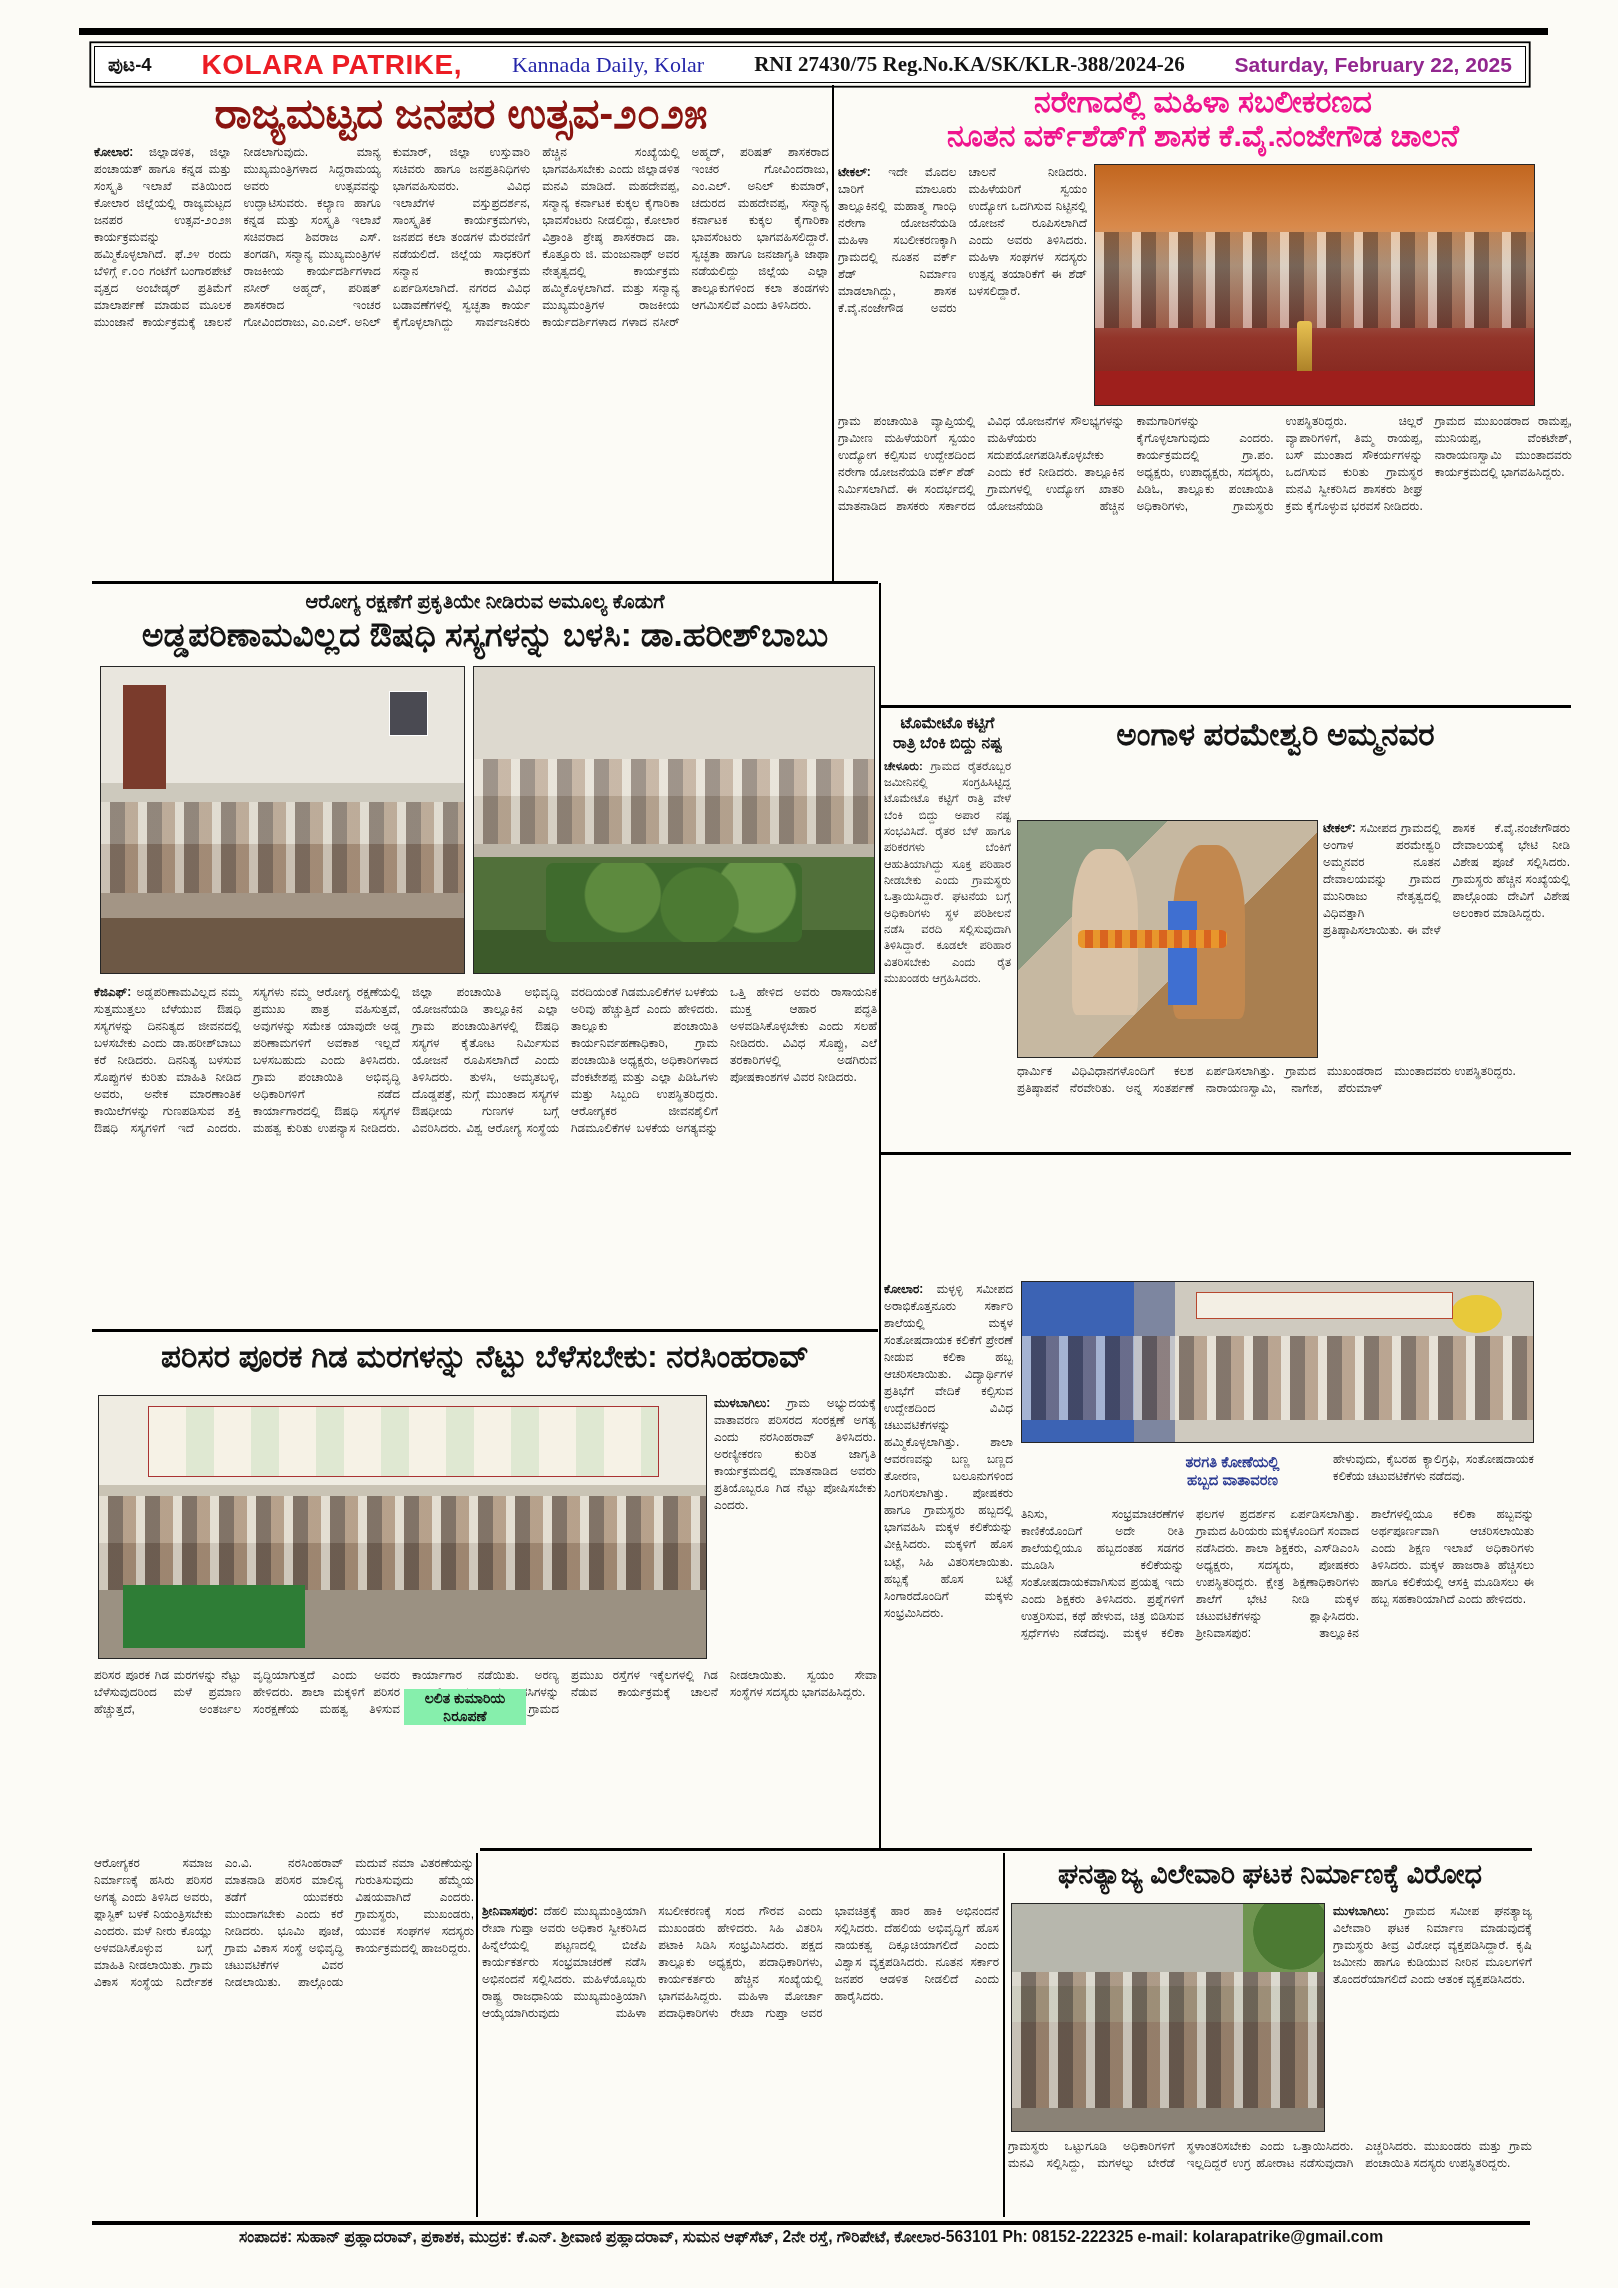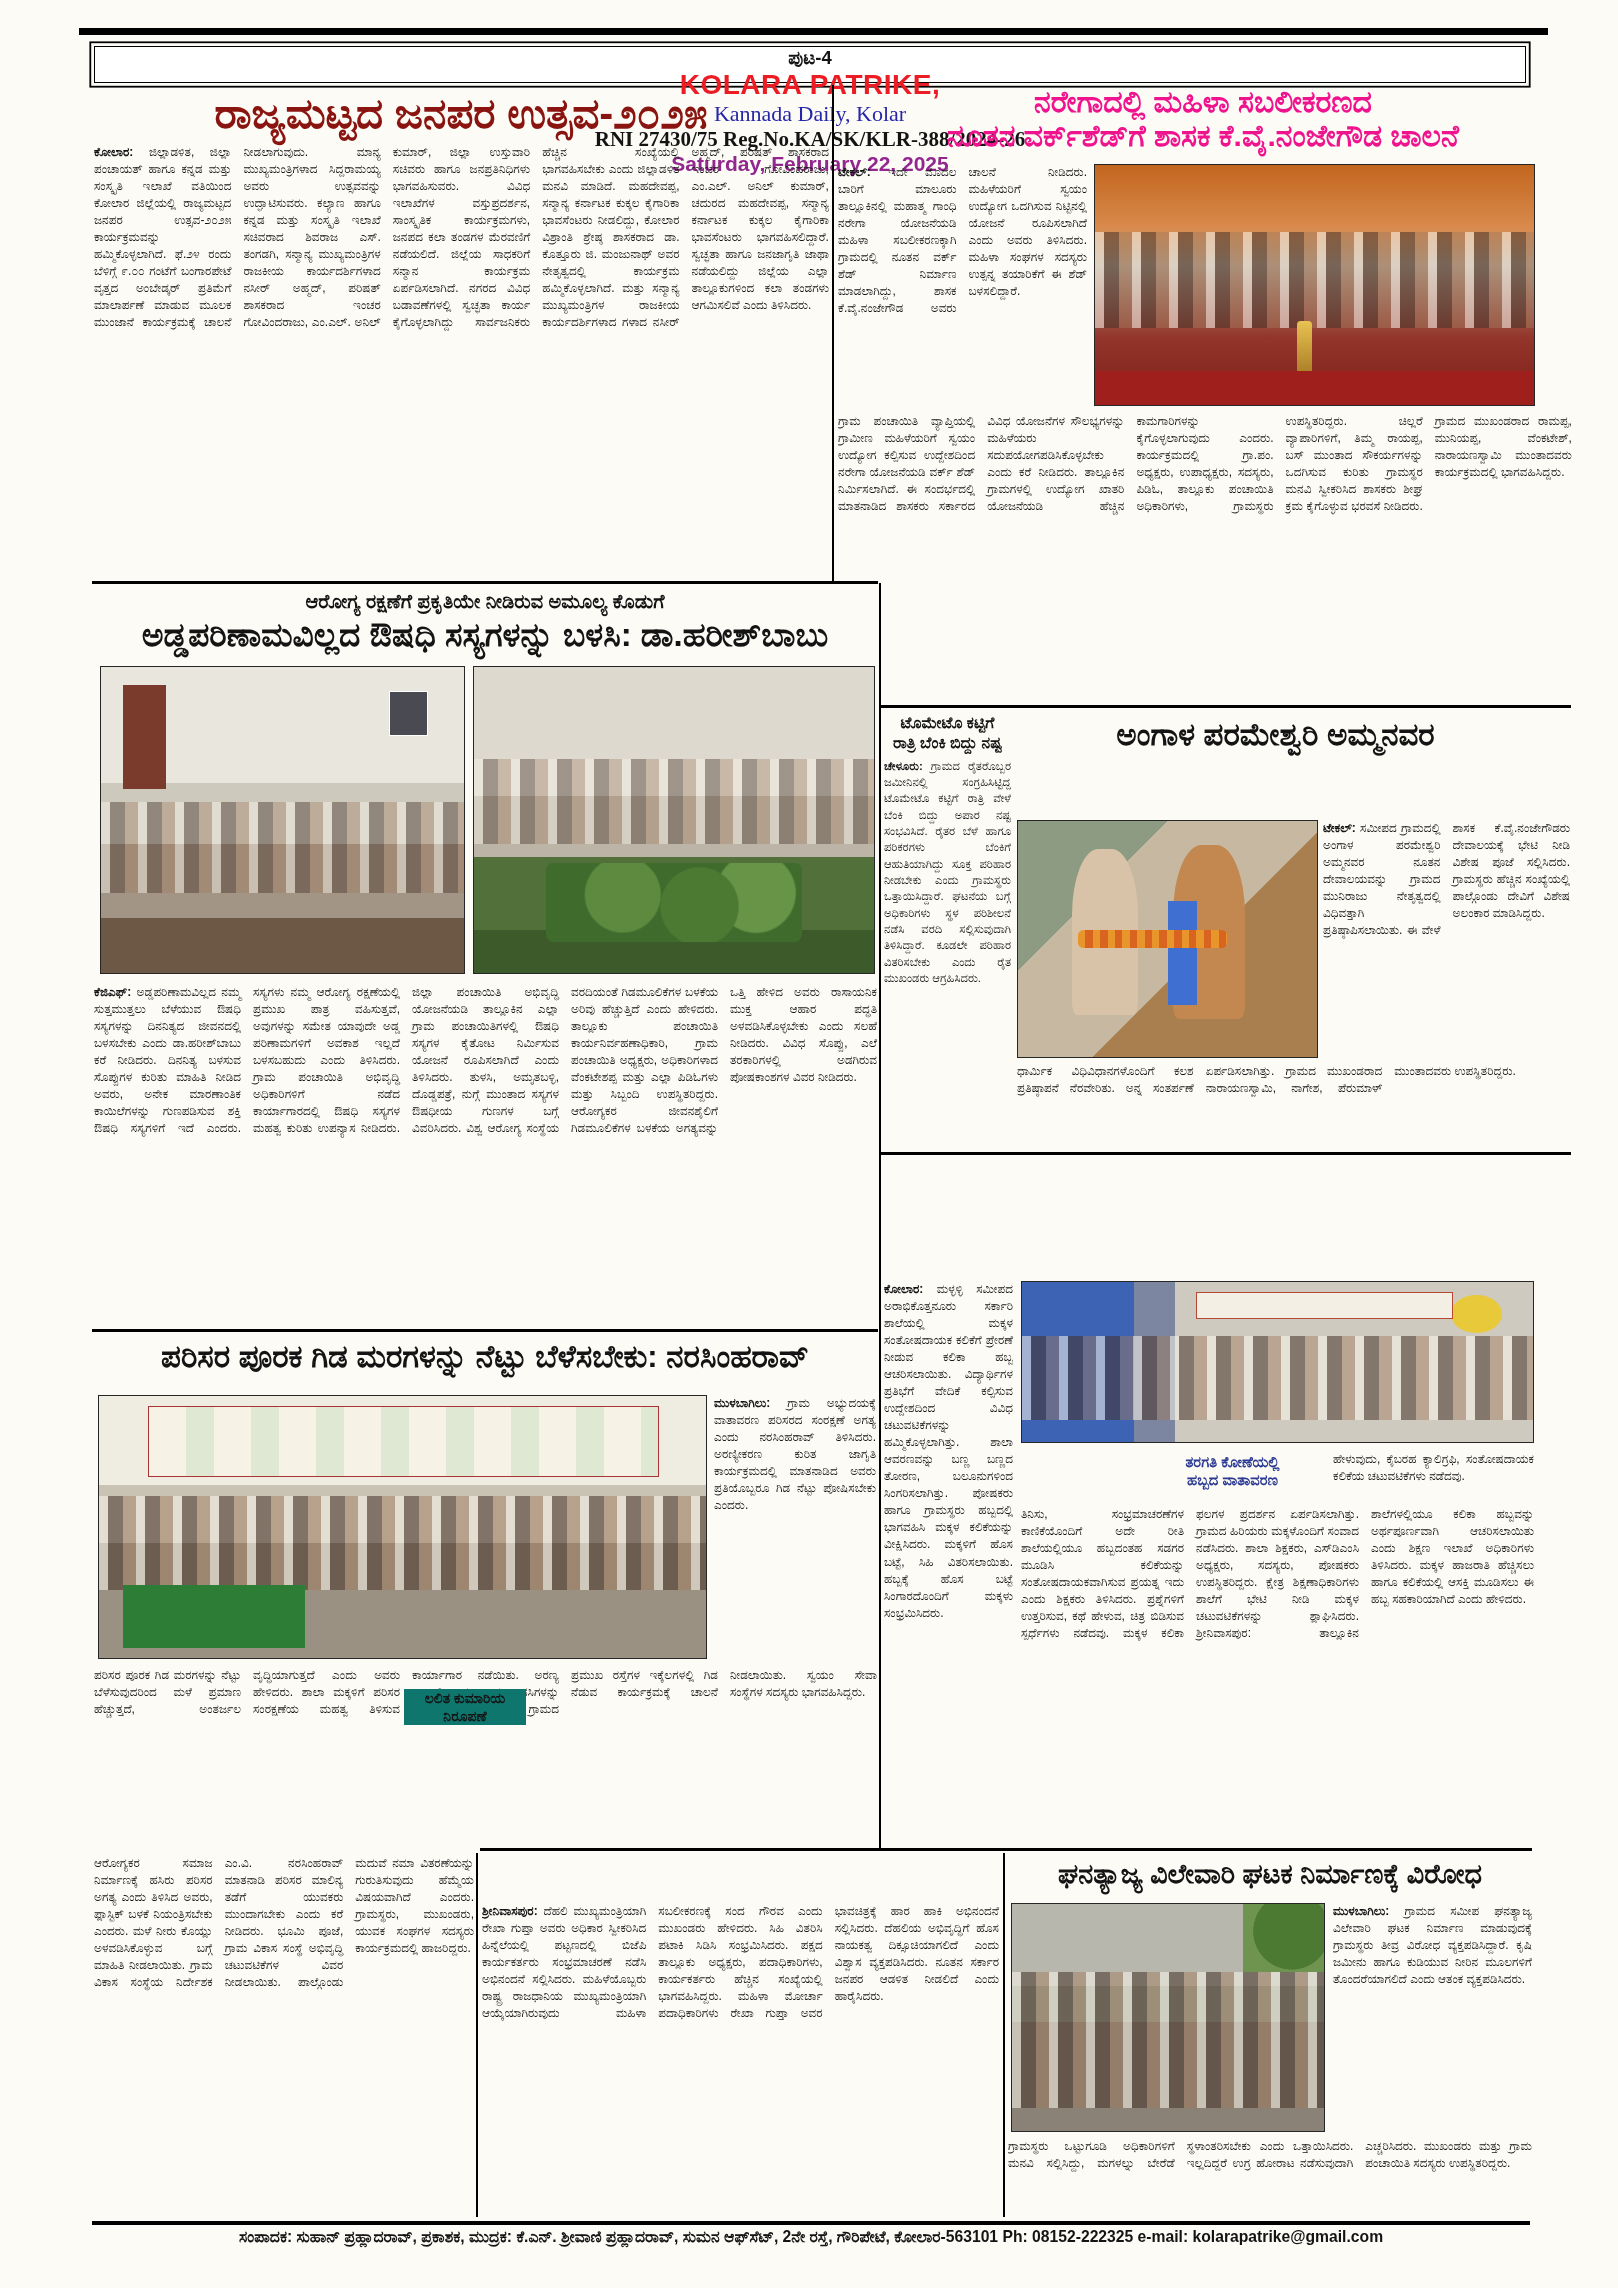--- a/index.html
+++ b/index.html
@@ -8,23 +8,23 @@
   .abs{position:absolute;box-sizing:border-box;}
   .rule{background:#000;}
   .hl{font-weight:bold;text-align:center;line-height:1.12;}
   .body-text{font-size:12px;line-height:1.42;text-align:justify;overflow:hidden;
              column-gap:12px;word-break:break-word;}
   .dl{font-weight:bold;}
   .photo{border:0.9px solid #262626;overflow:hidden;}
   .crowd{position:absolute;left:0;right:0;
          background:repeating-linear-gradient(90deg, rgba(250,245,235,.55) 0 9.2px, rgba(70,50,40,.55) 9.2px 24px, rgba(160,120,90,.45) 24px 37px);}
   .headerbox{border:1.8px solid #000;box-shadow:0 0 0 2.8px #fcfbf6,0 0 0 4.6px #000;
-             display:flex;align-items:center;justify-content:space-between;padding:0 13px;background:#fff;flex-direction:column;}
+             display:flex;align-items:center;justify-content:space-between;padding:0 13px;background:#fff;}
   .cap{font-weight:bold;text-align:center;line-height:1.25;}
-  .subhead{font-weight:bold;text-align:center;background:#0f766e;line-height:1.3;}
+  .subhead{font-weight:bold;text-align:center;background:#86efac;line-height:1.3;}
 </style>
 </head>
 <body>
 
 <div class="page">
 
   <div class="abs rule" style="left:79px;top:28px;width:1469px;height:7.4px;"></div>
 
   <div class="abs headerbox" style="left:94px;top:46px;width:1432px;height:37px;">
     <span style="font-size:18.5px;font-weight:bold;">ಪುಟ-4</span>

